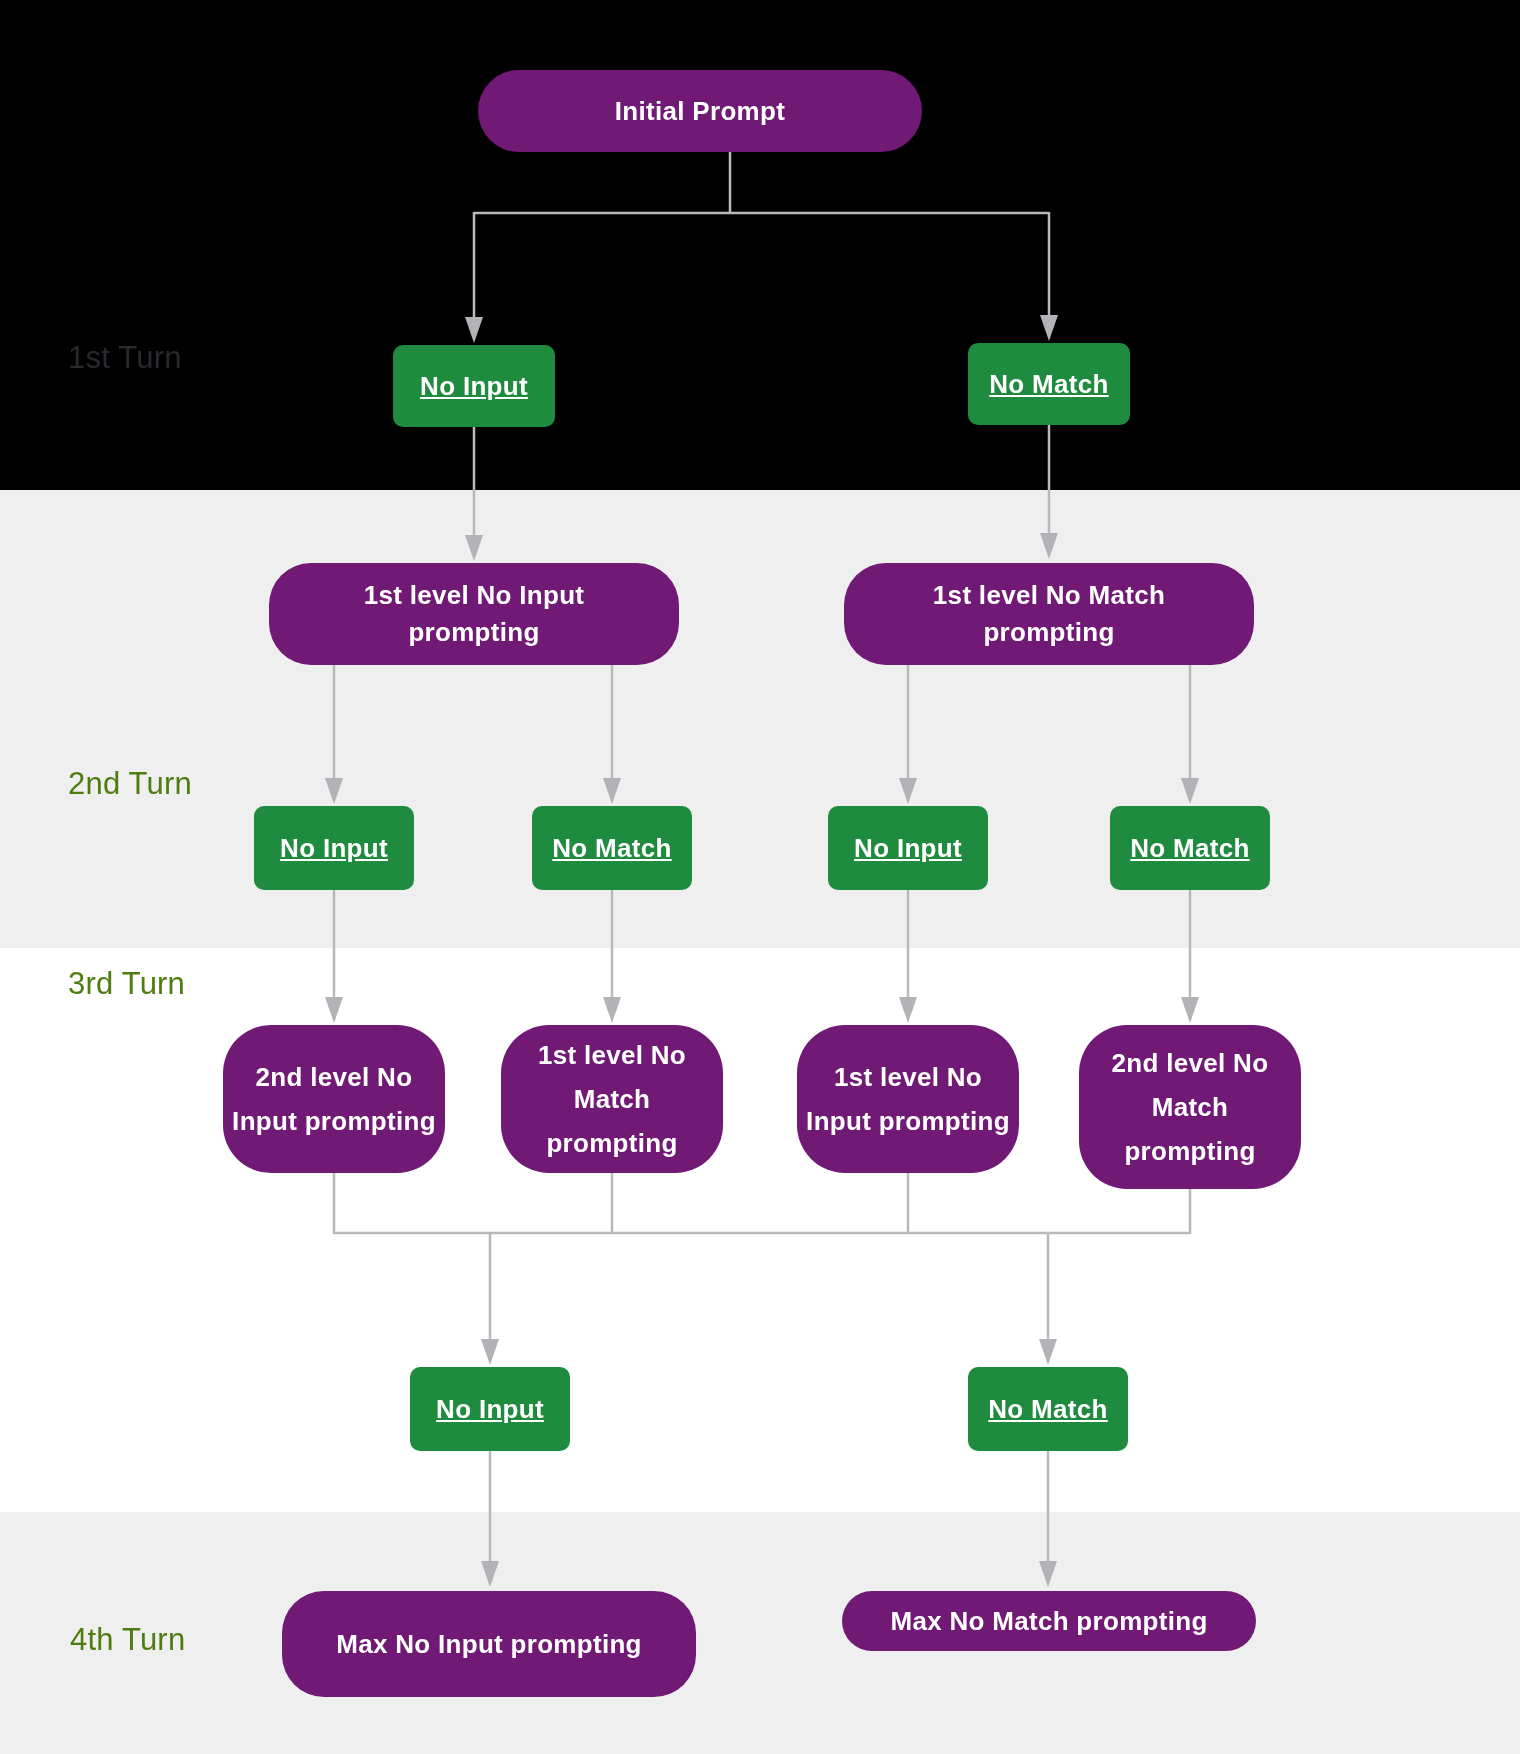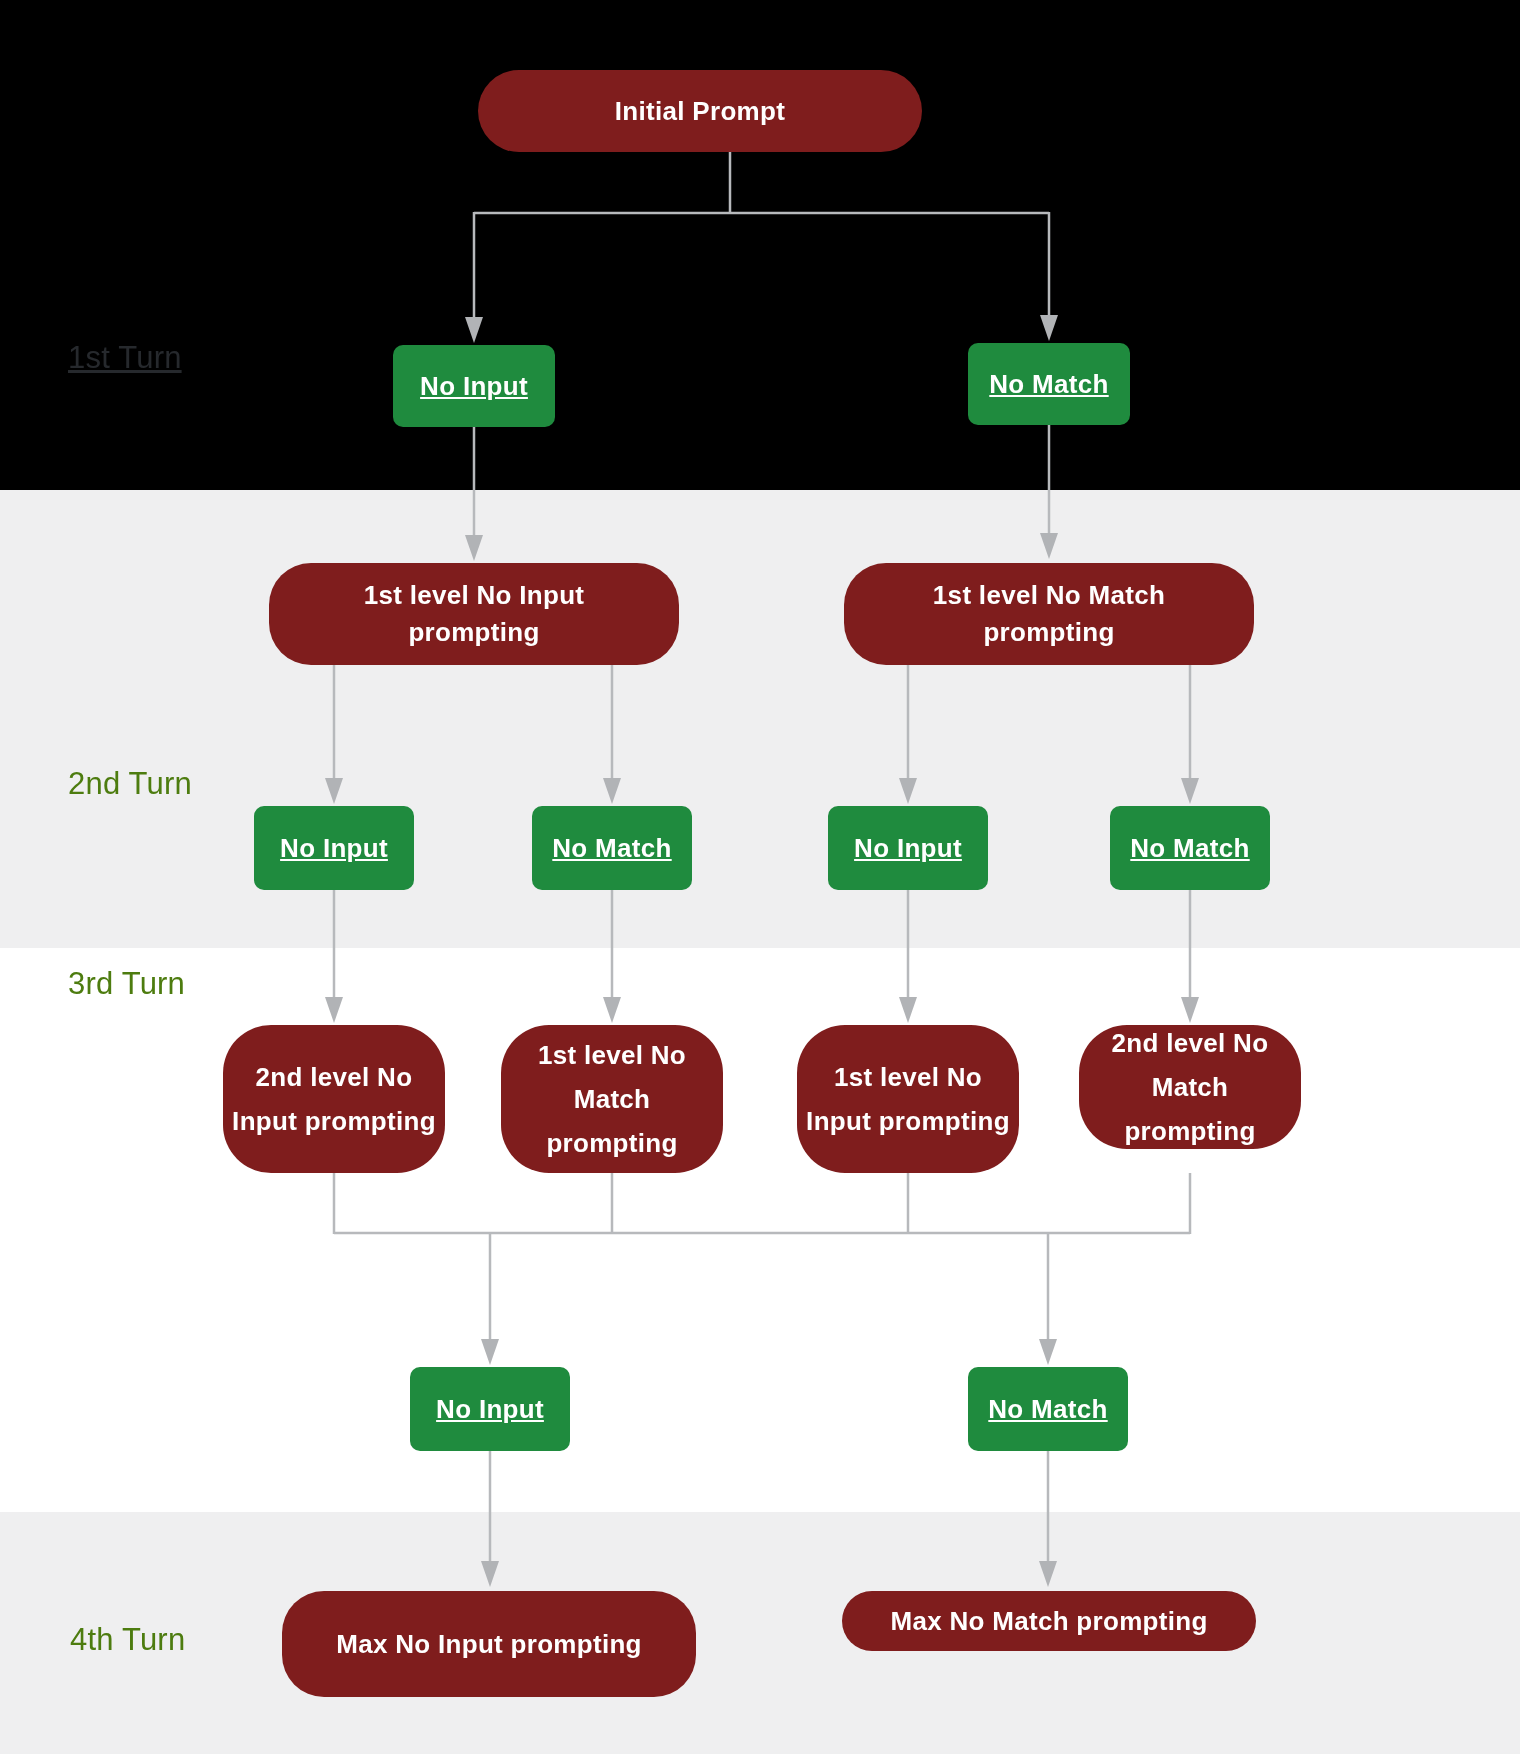--- a/index.html
+++ b/index.html
@@ -14,33 +14,33 @@
   .band-white{top:948px;height:564px;background:#ffffff;}
   .band-gray2{top:1512px;height:242px;background:#efeff0;}
 
   
   #connectors{position:absolute;left:0;top:0;width:1520px;height:1754px;}
   #connectors line{stroke:#b7b9bc;stroke-width:2.5;}
   #connectors path{fill:#b1b3b6;}
 
   
   .turn-label{position:absolute;font-size:31px;color:#4d7c0f;letter-spacing:.2px;}
-  .turn-label.on-black{color:#26292d;text-decoration:underline;}
+  .turn-label.on-black{color:#26292d;}
   .lbl-1{left:68px;top:340px;}
   .lbl-2{left:68px;top:766px;}
   .lbl-3{left:68px;top:966px;text-align:right;}
   .lbl-4{left:70px;top:1622px;}
 
   
   .node{
     position:absolute;display:flex;align-items:center;justify-content:center;
     color:#ffffff;font-weight:bold;font-size:26px;text-align:center;
     box-sizing:border-box;letter-spacing:.3px;
   }
-  .blue{background:#7f1d1d;}
+  .blue{background:#701a75;}
   .green{background:#1f8b3e;text-decoration:underline;}
 
   .pill{border-radius:42px;}
   .box-sm{border-radius:10px;}
   .box-lg{border-radius:42px;line-height:37px;padding:0 48px;}
   .box-tall{border-radius:48px;line-height:44px;padding:0 9px;}
 
   .n-initial{left:478px;top:70px;width:444px;height:82px;}
   .n-t1-noinput{left:393px;top:345px;width:162px;height:82px;}
   .n-t1-nomatch{left:968px;top:343px;width:162px;height:82px;}
@@ -49,21 +49,21 @@
   .n-l2-right{left:844px;top:563px;width:410px;height:102px;}
 
   .n-g1{left:254px;top:806px;width:160px;height:84px;}
   .n-g2{left:532px;top:806px;width:160px;height:84px;}
   .n-g3{left:828px;top:806px;width:160px;height:84px;}
   .n-g4{left:1110px;top:806px;width:160px;height:84px;}
 
   .n-b1{left:223px;top:1025px;width:222px;height:148px;}
   .n-b2{left:501px;top:1025px;width:222px;height:148px;}
   .n-b3{left:797px;top:1025px;width:222px;height:148px;}
-  .n-b4{left:1079px;top:1025px;width:222px;height:124px;}
+  .n-b4{left:1079px;top:1025px;width:222px;height:164px;}
 
   .n-t4-noinput{left:410px;top:1367px;width:160px;height:84px;}
   .n-t4-nomatch{left:968px;top:1367px;width:160px;height:84px;}
 
   .n-max-noinput{left:282px;top:1591px;width:414px;height:106px;}
   .n-max-nomatch{left:842px;top:1591px;width:414px;height:60px;}
 </style>
 </head>
 <body>
 

